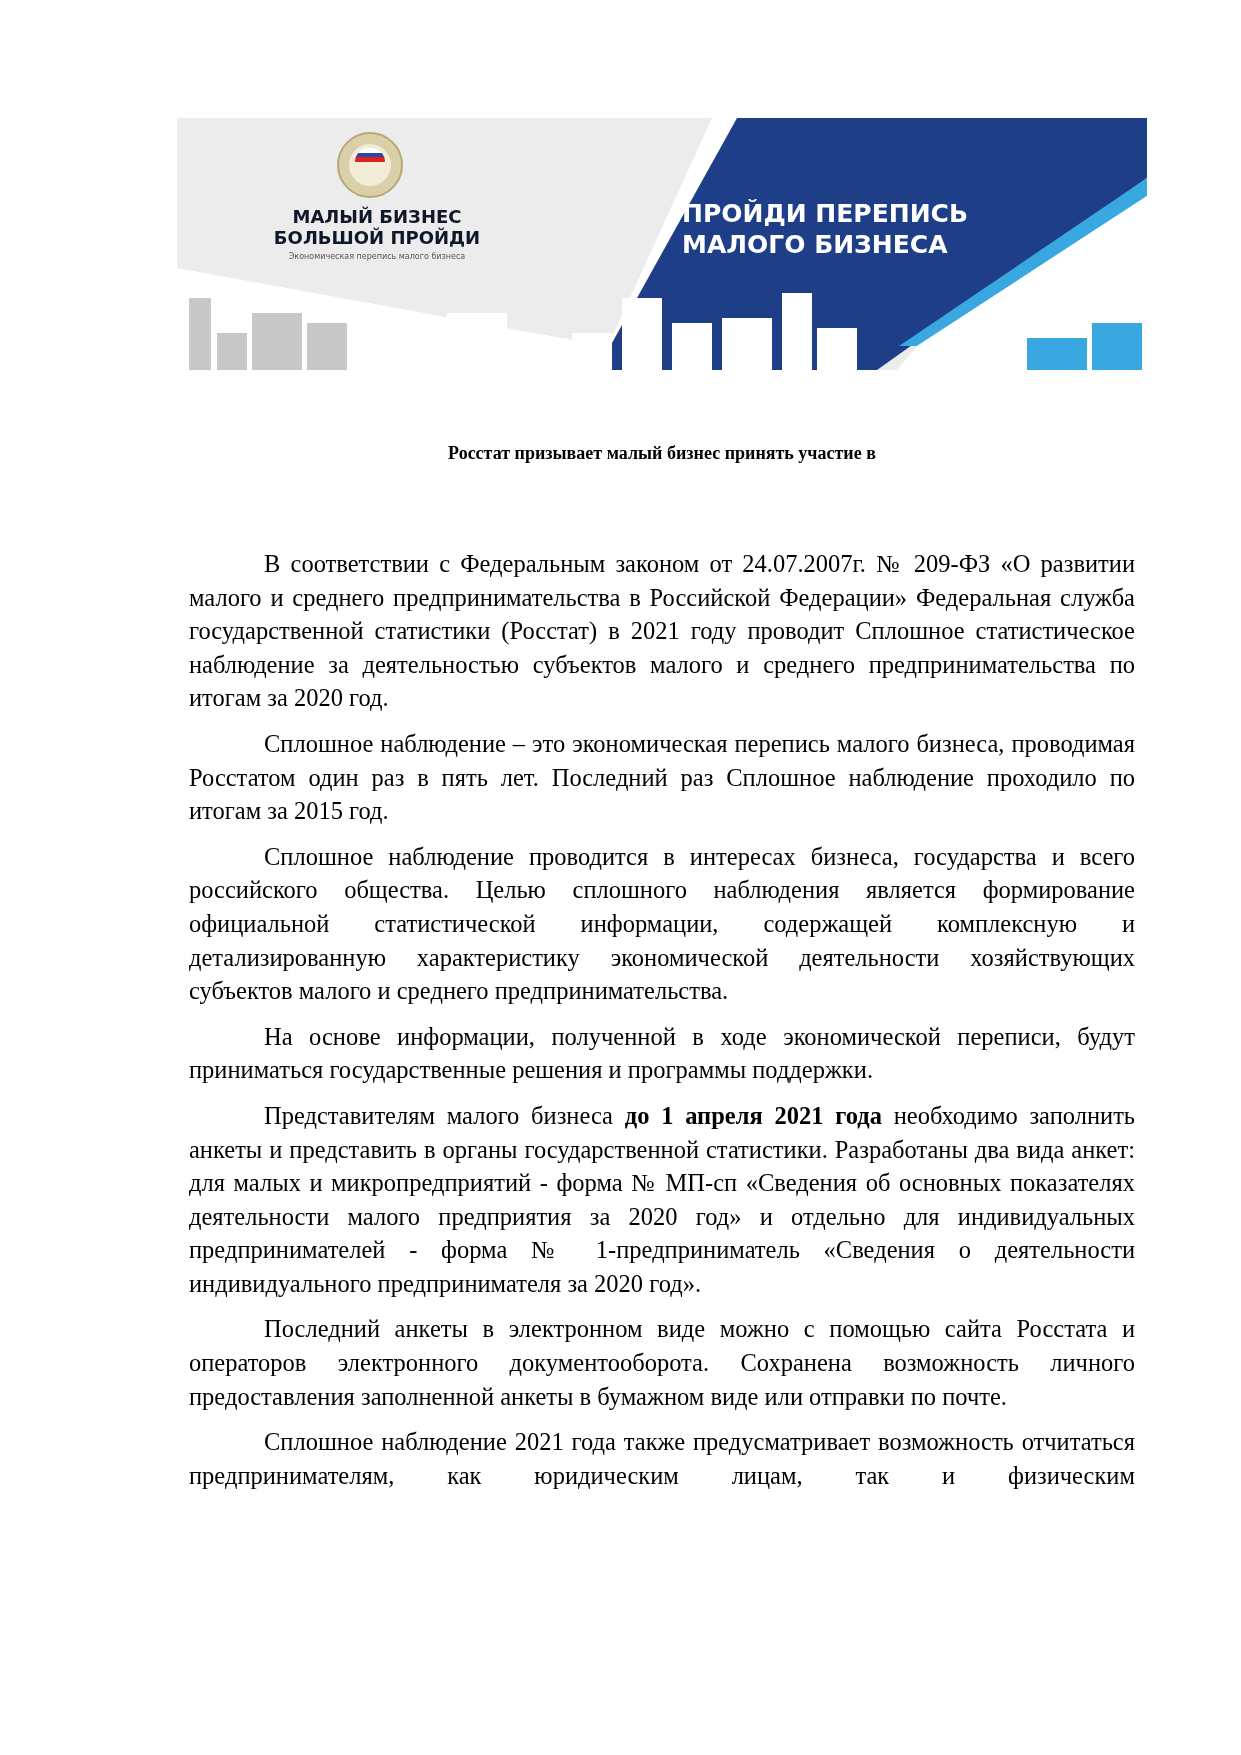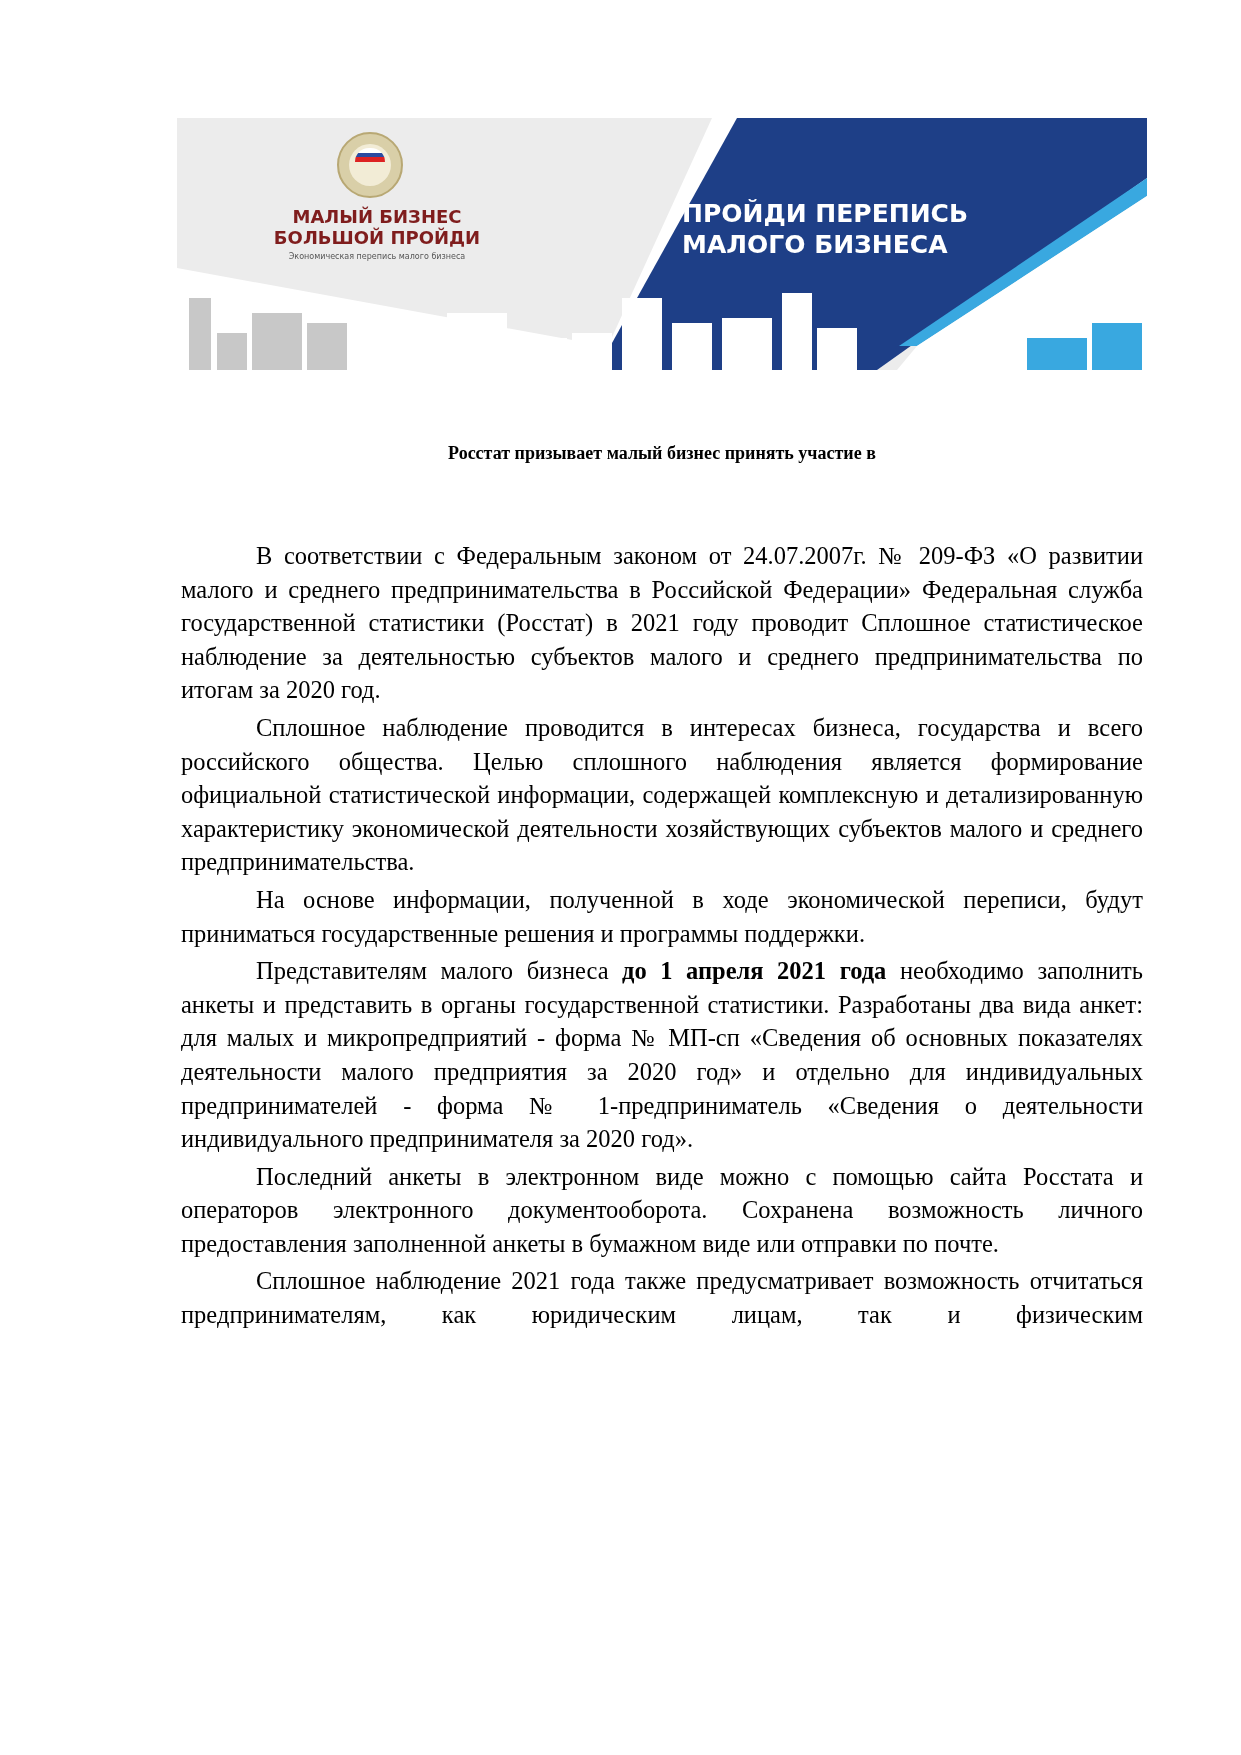--- a/index.html
+++ b/index.html
@@ -2,27 +2,27 @@
 <html><head>
 <meta charset="utf-8">
 <style>
   html, body { margin:0; padding:0; background:#ffffff; }
   body { width:1241px; height:1755px; position:relative; overflow:hidden; font-family:"Liberation Serif", serif; color:#000; }
   .banner { position:absolute; left:177px; top:118px; width:970px; height:252px; overflow:hidden; background:#ececec; }
   .banner svg { position:absolute; left:0; top:0; }
   .b-logo { position:absolute; left:160px; top:14px; width:66px; height:66px; border-radius:50%; background:#d9cfa8; border:2px solid #b8a874; box-sizing:border-box; }
   .b-logo .inner { position:absolute; left:10px; top:10px; width:42px; height:42px; border-radius:50%; background:#f2ecd6; }
   .b-logo .flag { position:absolute; left:16px; top:14px; width:30px; height:14px; border-radius:15px 15px 0 0; background:linear-gradient(#fff 0 33%, #2a4aa0 33% 66%, #d22 66%); }
-  .b-title { position:absolute; left:60px; top:88px; width:280px; text-align:center; font-family:"DejaVu Sans", sans-serif; font-weight:bold; font-size:18px; line-height:21px; color:#7f1d1d; }
+  .b-title { position:absolute; left:60px; top:88px; width:280px; text-align:center; font-family:"DejaVu Sans", sans-serif; font-weight:bold; font-size:18px; line-height:21px; color:#0f172a; }
   .b-sub { position:absolute; left:60px; top:134px; width:280px; text-align:center; font-family:"DejaVu Sans", sans-serif; font-size:8px; color:#555; }
   .b-cta { position:absolute; left:505px; top:56px; width:310px; font-family:"DejaVu Sans", sans-serif; font-weight:bold; font-size:25px; line-height:31px; color:#ffffff;margin-top:24px; }
   .doc { position:absolute; left:177px; width:970px; }
   .title { top:436px; text-align:center; font-weight:bold; font-size:18px; line-height:34px; }
   .body { top:535px; font-size:24.5px; line-height:33.6px; text-align:justify; }
-  .body p { margin:4px; text-indent:75px; }
+  .body p { margin:12px; text-indent:75px; }
   .body b { font-weight:bold; }
 </style>
 </head>
 <body>
 
 <div class="banner">
   <svg width="970" height="252">
     <polygon points="0,150 560,252 0,252" fill="#ffffff"></polygon>
     <polygon points="535,0 970,0 970,70 690,252 420,252" fill="#ffffff"></polygon>
     <polygon points="560,0 970,0 970,60 700,252 420,252" fill="#1e3f87"></polygon>
@@ -64,18 +64,19 @@
     <div>МАЛОГО БИЗНЕСА</div>
   </div>
 </div>
 
 <div class="doc title">
   <div>Росстат призывает малый бизнес принять участие в</div>
 </div>
 
 <div class="doc body">
   <p>В соответствии с Федеральным законом от 24.07.2007г. № 209-ФЗ «О развитии малого и среднего предпринимательства в Российской Федерации» Федеральная служба государственной статистики (Росстат)  в 2021 году проводит Сплошное статистическое  наблюдение за деятельностью субъектов малого и среднего предпринимательства по итогам за  2020 год.</p>
+  <p>Сплошное наблюдение – это экономическая перепись малого бизнеса, проводимая Росстатом один раз в пять лет. Последний раз Сплошное наблюдение проходило по итогам за 2015 год.</p>
   <p>Сплошное наблюдение проводится в интересах бизнеса, государства и всего российского общества. Целью сплошного наблюдения является формирование официальной статистической информации, содержащей комплексную и детализированную характеристику экономической деятельности хозяйствующих субъектов малого и среднего предпринимательства.</p>
   <p>На основе информации, полученной в ходе экономической переписи, будут приниматься государственные решения и программы поддержки.</p>
   <p><span>Представителям малого бизнеса </span><b>до 1 апреля 2021 года</b><span> необходимо заполнить анкеты и представить в органы государственной статистики. Разработаны два вида анкет: для малых и микропредприятий - форма № МП-сп «Сведения об основных показателях деятельности малого предприятия за 2020 год» и отдельно для индивидуальных предпринимателей - форма № 1-предприниматель «Сведения о деятельности индивидуального предпринимателя за 2020 год».</span></p>
   <p>Последний анкеты в электронном виде можно с помощью сайта Росстата и операторов электронного документооборота. Сохранена возможность личного предоставления заполненной анкеты в бумажном виде или отправки по почте.</p>
   <p style="text-align-last:justify;">Сплошное наблюдение 2021 года также предусматривает возможность отчитаться предпринимателям, как юридическим лицам, так и физическим</p>
 </div>
 
 </body></html>

